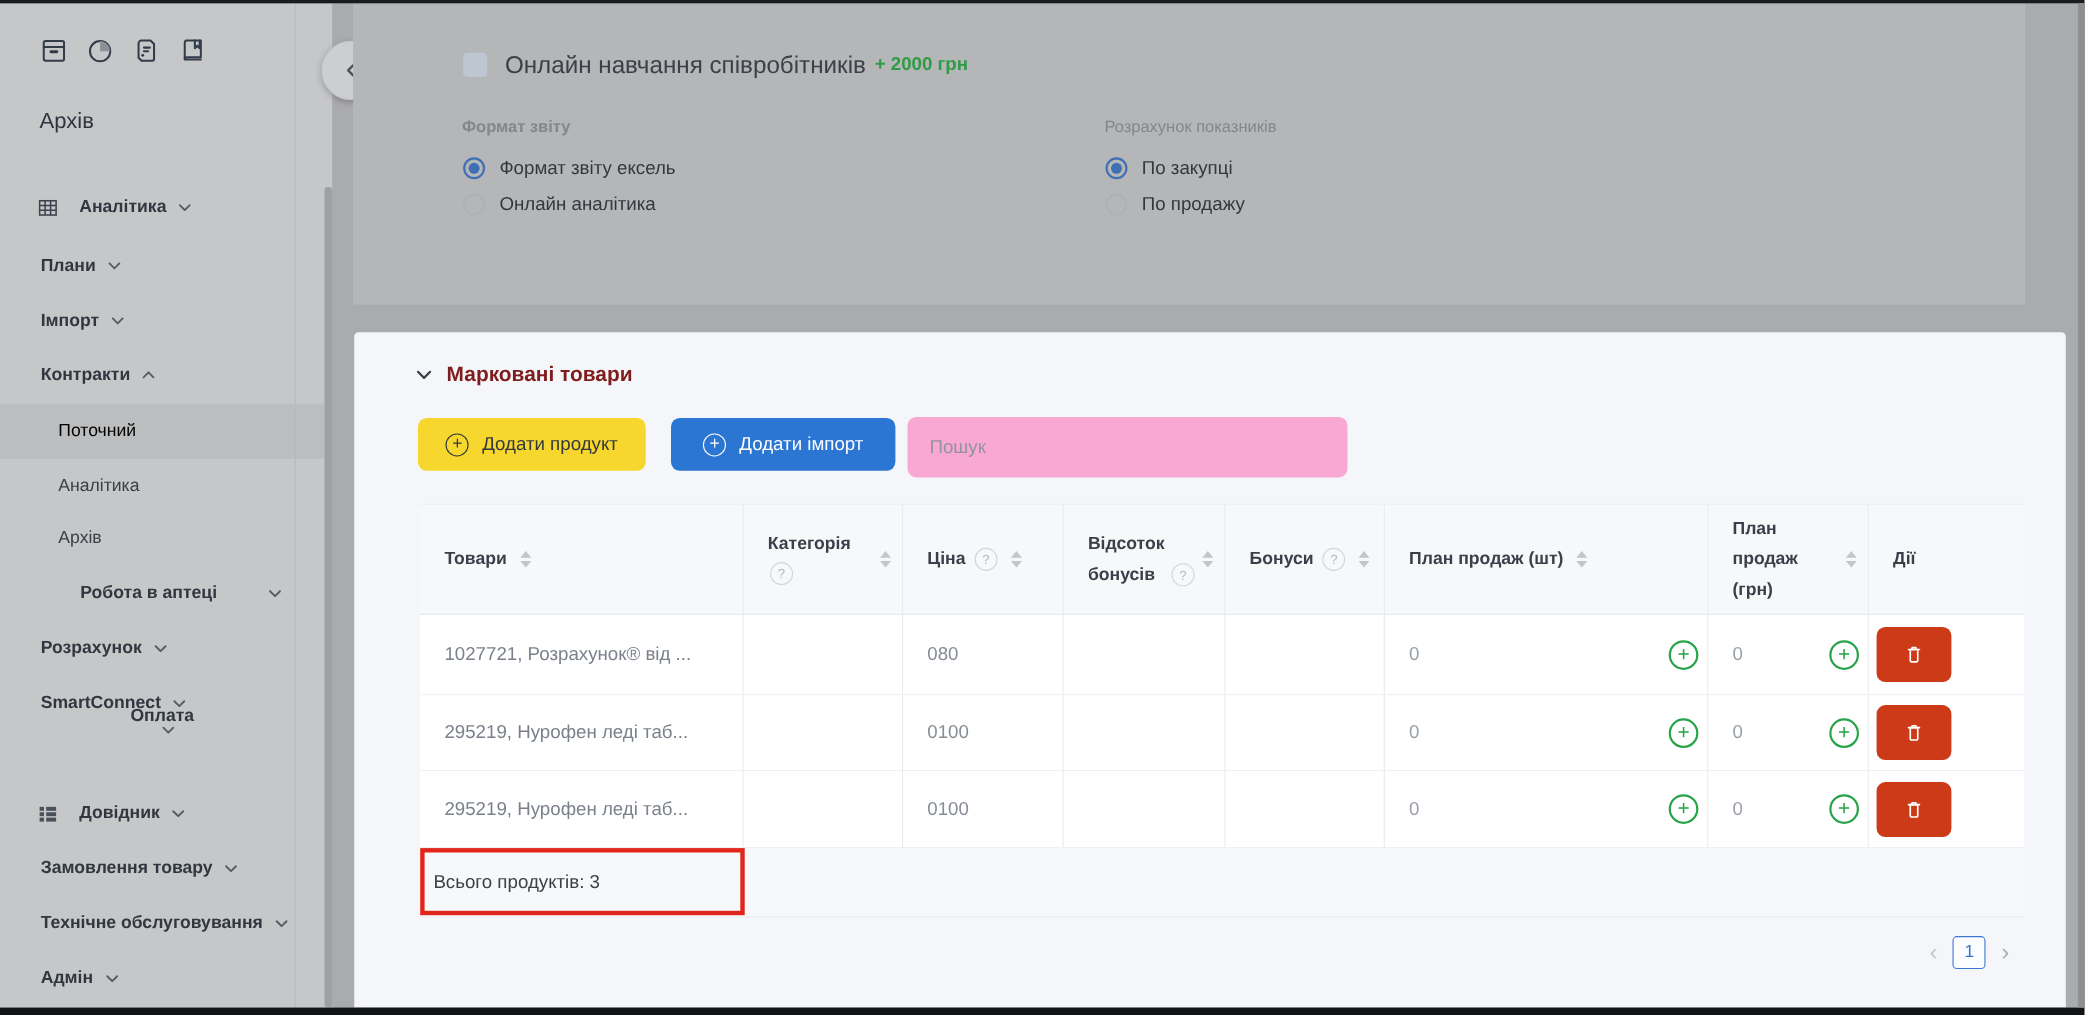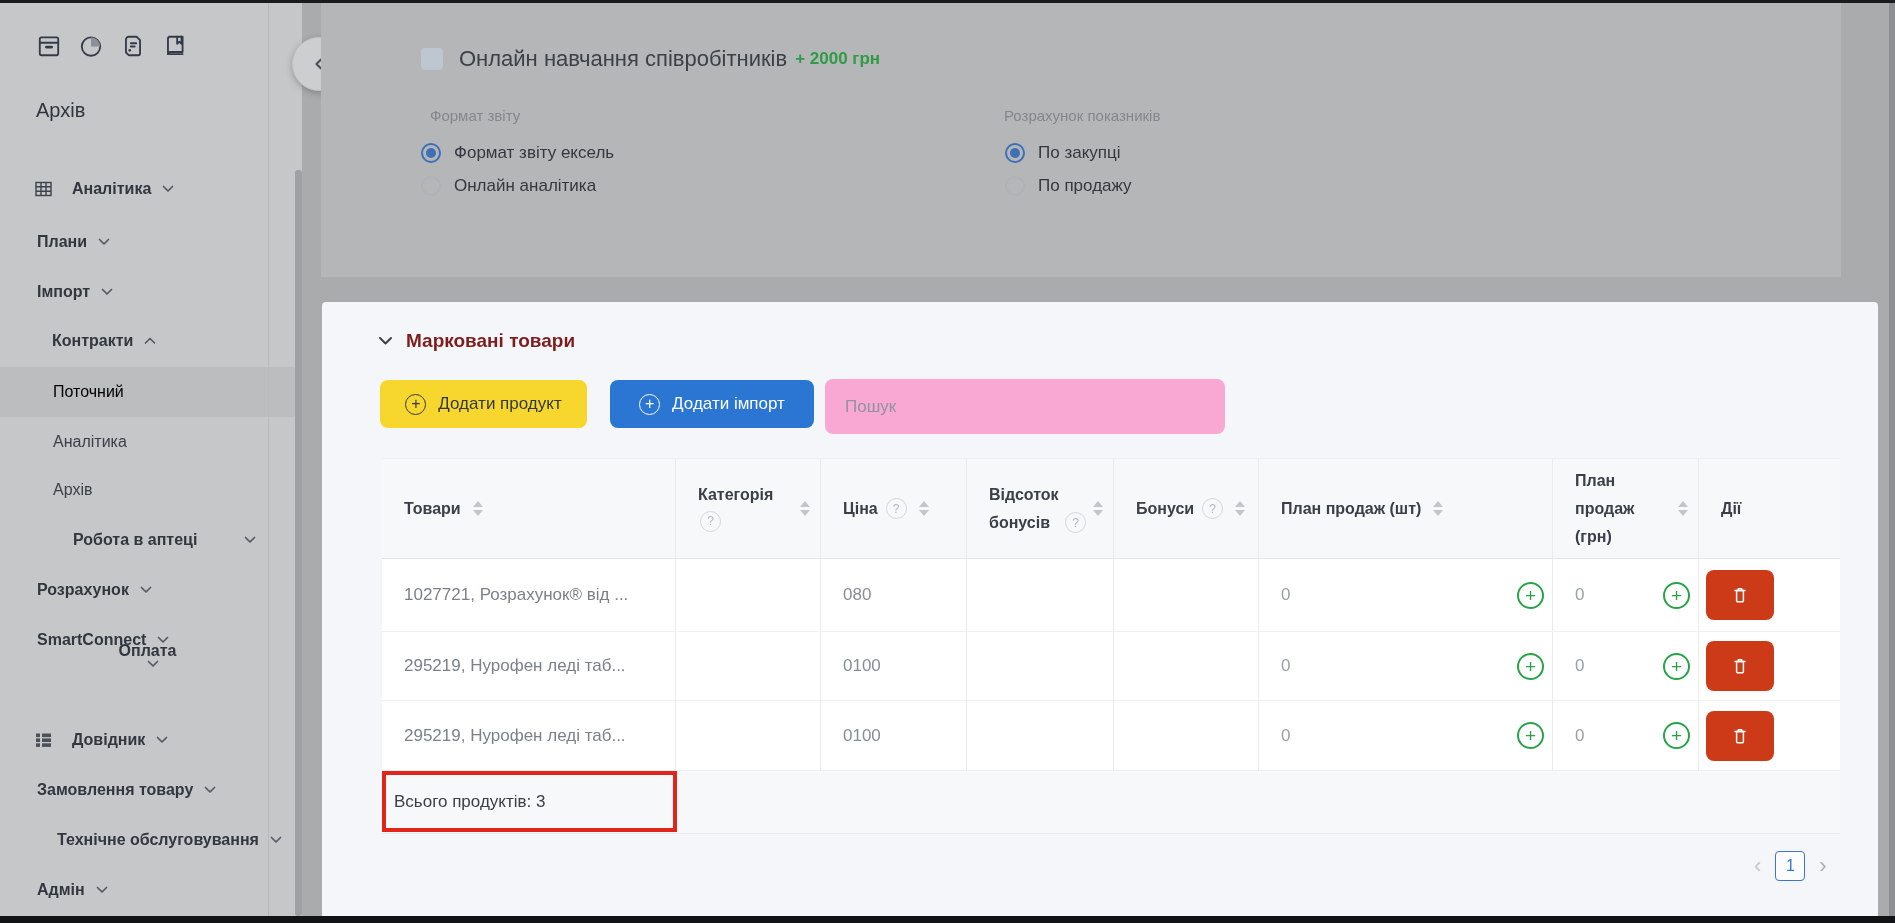--- a/index.html
+++ b/index.html
@@ -180,21 +180,21 @@
     </div>
     <div class="abs nav-item" style="top:269px;">
       <span class="pad1"></span>
         <span class="lbl">Імпорт</span>
       <span class="nav-chev">
           <svg width="12" height="8" viewBox="0 0 12 8">
             <polyline points="1.5,1.5 6,6 10.5,1.5"></polyline>
           </svg>
         </span>
     </div>
-    <div class="abs nav-item" style="top:318px;padding-left:15px;">
+    <div class="abs nav-item" style="top:318px;">
       <span class="pad1"></span>
         <span class="lbl">Контракти</span>
       <span class="nav-chev">
           <svg width="12" height="8" viewBox="0 0 12 8">
             <polyline points="1.5,6 6,1.5 10.5,6"></polyline>
           </svg>
         </span>
     </div>
     <div class="abs nav-item nav-active" style="top:364px;height:50px;">
       <span class="pad2"></span>
@@ -265,21 +265,21 @@
     </div>
     <div class="abs nav-item" style="top:767px;">
       <span class="pad1"></span>
         <span class="lbl">Замовлення товару</span>
       <span class="nav-chev">
           <svg width="12" height="8" viewBox="0 0 12 8">
             <polyline points="1.5,1.5 6,6 10.5,1.5"></polyline>
           </svg>
         </span>
     </div>
-    <div class="abs nav-item" style="top:817px;margin-left:20px;">
+    <div class="abs nav-item" style="top:817px;">
       <span class="pad1"></span>
         <span class="lbl">Технічне обслуговування</span>
       <span class="nav-chev">
           <svg width="12" height="8" viewBox="0 0 12 8">
             <polyline points="1.5,1.5 6,6 10.5,1.5"></polyline>
           </svg>
         </span>
     </div>
     <div class="abs nav-item" style="top:867px;">
       <span class="pad1"></span>
@@ -302,21 +302,21 @@
       </span>
   </div>
 
   <div class="abs top-card">
     <div class="abs cb-row" style="left:100px;top:43px;">
       <span class="checkbox"></span>
       <span class="cb-label">Онлайн навчання співробітників</span>
       <span class="cb-price" style="margin-left:-8px;">+ 2000 грн</span>
     </div>
 
-    <div class="abs group-label" style="left:109px;top:104px;">Формат звіту</div>
+    <div class="abs group-label" style="left:99px;top:104px;font-weight:bold;">Формат звіту</div>
     <div class="abs radio-row" style="left:100px;top:139px;">
       <span class="radio sel"></span>
       <span class="radio-label">Формат звіту ексель</span>
     </div>
     <div class="abs radio-row" style="left:100px;top:172px;">
       <span class="radio unsel"></span>
       <span class="radio-label">Онлайн аналітика</span>
     </div>
 
     <div class="abs group-label" style="left:683px;top:104px;">Розрахунок показників</div>

